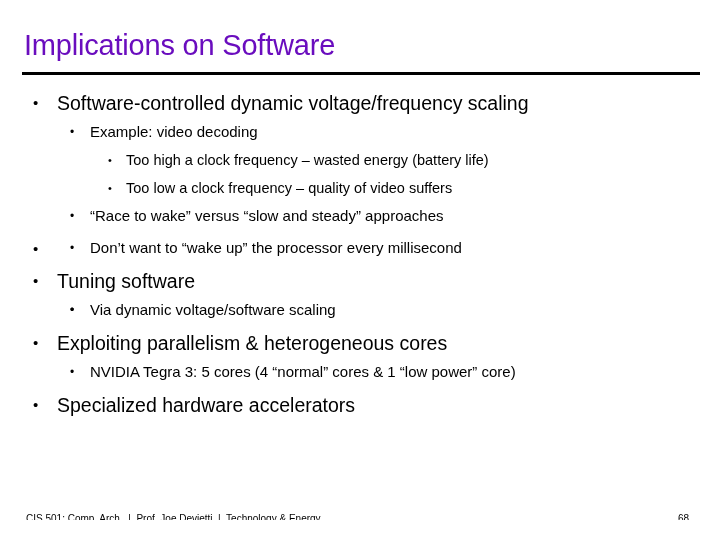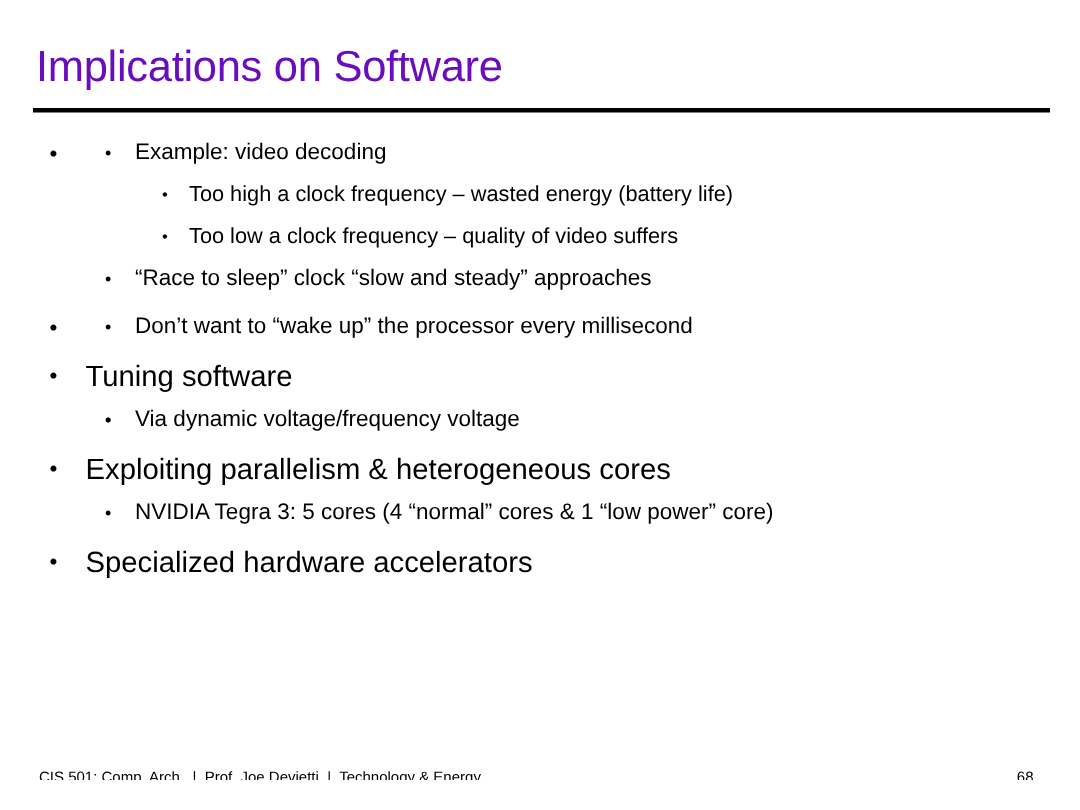--- a/index.html
+++ b/index.html
@@ -142,30 +142,30 @@
 
 <div id="slide" style="background: rgb(255, 255, 255);">
 
   <div id="title-area">
     <h1 id="slide-title" style="color: rgb(106, 13, 190);">Implications on Software</h1>
   </div>
 
   <div id="title-rule" style="background: rgb(0, 0, 0);"></div>
 
   <div id="body-area" style="color: rgb(0, 0, 0);">
-      <div class="bullet-line lvl1"><span class="bullet-mark">•</span></div>
+      <div class="bullet-line lvl1"><span class="bullet-mark">•</span><span class="bullet-text">Software-controlled dynamic voltage/frequency scaling</span></div>
       <div class="bullet-line lvl2"><span class="bullet-mark">•</span><span class="bullet-text">Example: video decoding</span></div>
       <div class="bullet-line lvl3"><span class="bullet-mark">•</span><span class="bullet-text">Too high a clock frequency – wasted energy (battery life)</span></div>
       <div class="bullet-line lvl3"><span class="bullet-mark">•</span><span class="bullet-text">Too low a clock frequency – quality of video suffers</span></div>
-      <div class="bullet-line lvl2"><span class="bullet-mark">•</span><span class="bullet-text">“Race to sleep” clock “slow and steady” approaches</span></div>
+      <div class="bullet-line lvl2"><span class="bullet-mark">•</span><span class="bullet-text">“Race to wake” versus “slow and steady” approaches</span></div>
       <div class="bullet-line lvl1 gap-before"><span class="bullet-mark">•</span></div>
       <div class="bullet-line lvl2"><span class="bullet-mark">•</span><span class="bullet-text">Don’t want to “wake up” the processor every millisecond</span></div>
       <div class="bullet-line lvl1 gap-before"><span class="bullet-mark">•</span><span class="bullet-text">Tuning software</span></div>
       <div class="bullet-line lvl2"><span class="bullet-mark">•</span></div>
-      <div class="bullet-line lvl2"><span class="bullet-mark">•</span><span class="bullet-text">Via dynamic voltage/frequency voltage</span></div>
+      <div class="bullet-line lvl2"><span class="bullet-mark">•</span><span class="bullet-text">Via dynamic voltage/software scaling</span></div>
       <div class="bullet-line lvl1 gap-before"><span class="bullet-mark">•</span><span class="bullet-text">Exploiting parallelism &amp; heterogeneous cores</span></div>
       <div class="bullet-line lvl2"><span class="bullet-mark">•</span><span class="bullet-text">NVIDIA Tegra 3: 5 cores (4 “normal” cores &amp; 1 “low power” core)</span></div>
       <div class="bullet-line lvl1 gap-before"><span class="bullet-mark">•</span><span class="bullet-text">Specialized hardware accelerators</span></div>
     </div>
 
   <div id="footer">
     <span id="footer-left">CIS 501: Comp. Arch.  |  Prof. Joe Devietti  |  Technology &amp; Energy</span>
     <span id="footer-page">68</span>
   </div>
 

